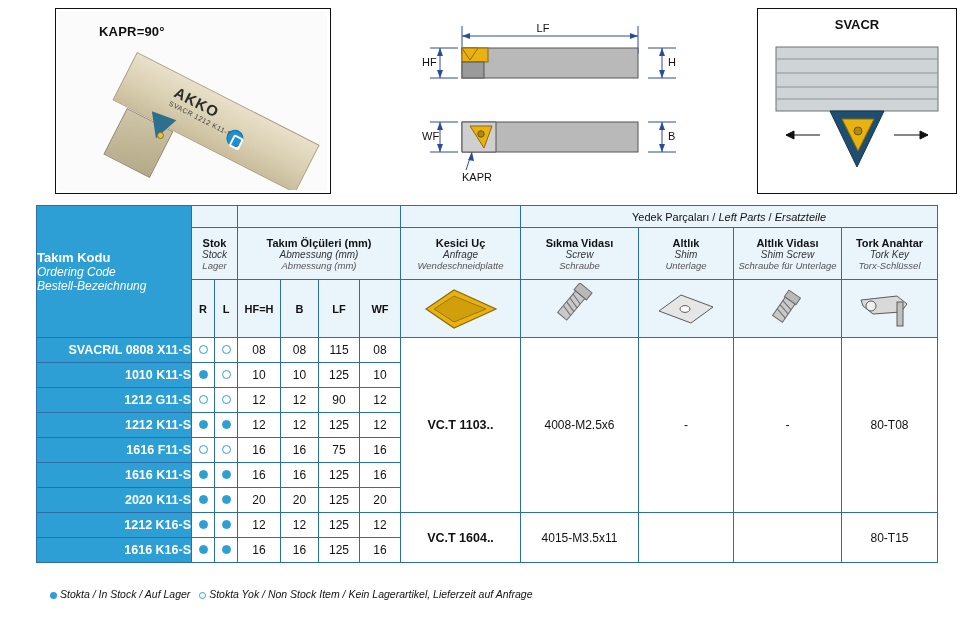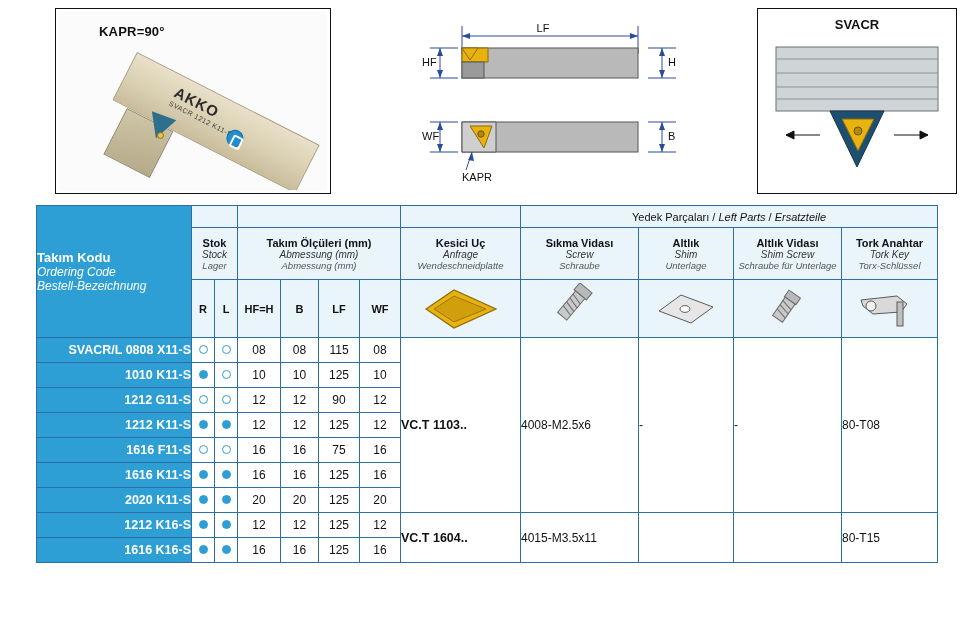--- a/index.html
+++ b/index.html
@@ -76,21 +76,21 @@
   .hdr-en { font-size:10px; font-style:italic; color:#333; }
   .hdr-de { font-size:9.5px; font-style:italic; color:#555; }
   .ordering-cell { background:#2e9fd4; color:#fff; vertical-align:middle; padding-left:14px; }
   .ordering-cell .l1 { font-size:13px; font-weight:bold; }
   .ordering-cell .l2 { font-size:12px; font-style:italic; }
   .ordering-cell .l3 { font-size:12px; font-style:italic; }
   .code-cell { background:#2e9fd4; color:#fff; font-weight:bold; text-align:right; padding-right:12px; font-size:12.5px; height:25px;}
   .num-cell { text-align:center; font-size:12px; }
   .dot { display:inline-block; width:9px; height:9px; border-radius:50%; border:1.4px solid #2e9fd4; }
   .dot.filled { background:#2e9fd4; }
-  .center { text-align:left; vertical-align:middle; }
+  .center { text-align:center; vertical-align:middle; }
   .tabcut { position:absolute; left:36px; top:205px; width:34px; height:18px; background:#2e9fd4; border-radius:4px 4px 0 0;}
   .footer { position:absolute; left:36px; top:588px; width:901px; font-size:10.5px; color:#111; }
   .footer i { font-style:italic; }
   .footer .left { position:absolute; left:14px; top:0; }
   .footer .right { position:absolute; right:0; top:0; text-align:right; }
   .fline { margin-bottom:3px; }
   .dot-s { display:inline-block; width:7px; height:7px; border-radius:50%; background:#2e9fd4; margin-right:3px; vertical-align:middle;}
   .dot-o { display:inline-block; width:7px; height:7px; border-radius:50%; border:1.3px solid #2e9fd4; margin-right:3px; vertical-align:middle;}
   .insert-name { font-weight:bold; font-size:12.5px; }
   .spare-img { display:block; margin:0 auto; }
@@ -419,16 +419,20 @@
     <td class="num-cell">16</td>
     <td class="num-cell">125</td>
     <td class="num-cell">16</td>
   </tr>
 </tbody>
     </table>
 </div>
 
 <div class="footer">
   <div class="left">
+    <div class="fline">
+      <span class="dot-s"></span><i>Stokta / In Stock / Auf Lager</i>
+      &nbsp;&nbsp;<span class="dot-o"></span><i>Stokta Yok / Non Stock Item / Kein Lagerartikel, Lieferzeit auf Anfrage</i>
+    </div>
   </div>
   <div class="right">
   </div>
 </div>
 
 </body></html>

